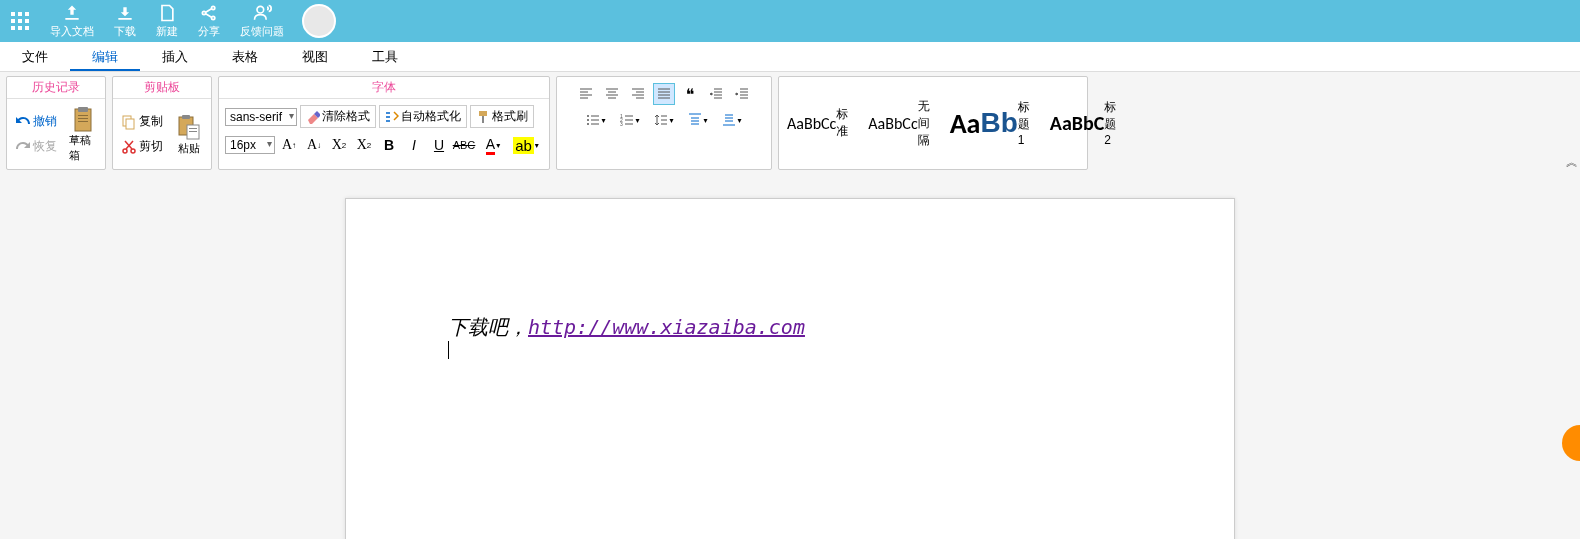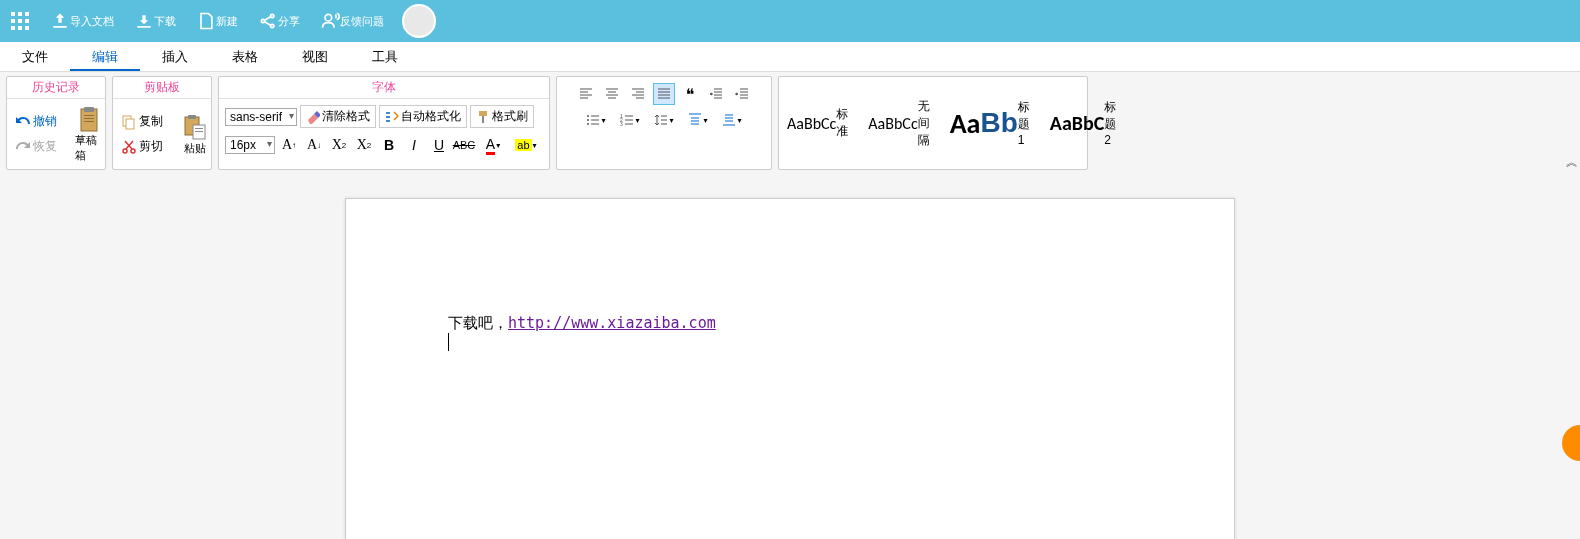--- a/index.html
+++ b/index.html
@@ -9,32 +9,32 @@
 .apps-btn { width: 40px; height: 42px; display: flex; align-items: center; justify-content: center; }
 .apps-btn svg { width: 18px; height: 18px; }
 .logo-area { display: flex; align-items: center; padding: 0 8px; }
 .logo-area .icon { width: 24px; height: 24px; background: #fff; border-radius: 2px; margin-right: 6px; display: flex; align-items: center; justify-content: center; color: #5bc0de; font-size: 8px; font-weight: bold; }
 .logo-text1 { font-size: 22px; font-weight: bold; letter-spacing: 1px; }
 .logo-sep { width: 1px; height: 28px; background: rgba(255,255,255,0.5); margin: 0 10px; }
 .logo-text2 { font-size: 16px; font-weight: bold; line-height: 1; }
 .logo-sub { font-size: 10px; display: block; }
 .doc-title { flex: 1; text-align: center; font-size: 14px; }
 .header-actions { display: flex; align-items: center; padding-right: 8px; }
-.header-action { display: flex; flex-direction: row; align-items: center; padding: 0 10px; cursor: pointer; font-size: 11px; }
+.header-action { display: flex; flex-direction: column; align-items: center; padding: 0 10px; cursor: pointer; font-size: 11px; }
 .header-action svg { width: 20px; height: 20px; margin-bottom: 1px; }
 .avatar { width: 34px; height: 34px; border-radius: 50%; background: #e8e8e8; margin-left: 8px; border: 2px solid #fff; }
 
 .menubar { height: 30px; display: flex; border-bottom: 1px solid #ddd; background: #fff; }
 .menu-item { padding: 0 22px; line-height: 30px; font-size: 13px; cursor: pointer; }
 .menu-item.active { color: #0066cc; border-bottom: 2px solid #0066cc; }
 
 .ribbon { display: flex; background: #f5f5f5; padding: 4px 4px 4px 6px; gap: 6px; }
 .ribbon-group { background: #fff; border: 1px solid #ccc; border-radius: 2px; display: flex; flex-direction: column; }
 .group-title { text-align: center; font-size: 12px; padding: 2px 0; border-bottom: 1px solid #e0e0e0; color: #ec4899; }
-.group-body { display: flex; padding: 4px; gap: 8px; align-items: center; flex: 1; }
+.group-body { display: flex; padding: 4px; gap: 2px; align-items: center; flex: 1; }
 
 .btn-col { display: flex; flex-direction: column; gap: 4px; }
 .small-btn { display: flex; align-items: center; font-size: 12px; padding: 2px 4px; cursor: pointer; white-space: nowrap; }
 .small-btn svg, .small-btn .i { width: 16px; height: 16px; margin-right: 2px; flex-shrink: 0; }
 .big-btn { display: flex; flex-direction: column; align-items: center; font-size: 11px; padding: 2px 6px; cursor: pointer; }
 .big-btn svg { width: 28px; height: 28px; }
 .disabled { color: #aaa; }
 
 .font-row1, .font-row2 { display: flex; gap: 3px; align-items: center; }
 .font-body { flex-direction: column; align-items: stretch; gap: 6px; padding: 6px; }
@@ -55,21 +55,21 @@
 .sp1 { font-size: 16px; }
 .sp2 { font-size: 16px; }
 .sp3 { font-size: 28px; font-weight: bold; }
 .sp3 .b { color: #1a5490; }
 .sp4 { font-size: 20px; font-weight: bold; }
 
 .collapse-arrow { position: absolute; right: 2px; top: 154px; cursor: pointer; color: #666; font-size: 12px; }
 
 .canvas-area { background: #f5f5f5; height: calc(539px - 42px - 30px - 96px); overflow: auto; position: relative; display: flex; justify-content: center; padding-top: 24px; }
 .page { width: 890px; background: #fff; border: 1px solid #ccc; min-height: 600px; padding: 115px 102px; box-shadow: 0 0 4px rgba(0,0,0,0.1); }
-.doc-text { font-size: 15px; font-family: SimSun, serif; }
+.doc-text { font-size: 20px; font-family: SimSun, serif; font-style: italic; }
 .doc-text a { color: #6a1b9a; text-decoration: underline; font-family: monospace; }
 .cursor { display: inline-block; width: 1px; height: 18px; background: #000; vertical-align: top; animation: blink 1s infinite; }
 @keyframes blink { 50% { opacity: 0; } }
 
 .feedback-bubble { position: absolute; right: 0; top: 425px; width: 18px; height: 36px; background: #ff8c00; border-radius: 18px 0 0 18px; }
 
 .i-undo { color: #0066cc; }
 svg { display: block; }
 </style>
 </head>
@@ -252,21 +252,21 @@
         <div class="ibtn">
             <u>U</u>
           </div>
         <div class="ibtn">
             <span style="text-decoration:line-through;font-size:11px;">ABC</span>
           </div>
         <div class="ibtn dd">
             <span style="border-bottom:3px solid red;">A</span>
           </div>
         <div class="ibtn dd">
-            <span style="background:#ff0;padding:0 2px;font-size:11px;">ab</span>
+            <span style="background:#ff0;padding:0 2px;font-size:15px;">ab</span>
           </div>
       </div>
     </div>
   </div>
 
   <div class="ribbon-group" style="width:216px;">
     <div class="group-body para-body">
       <div class="para-row">
         <div class="ibtn">
             <svg width="14" height="14">

